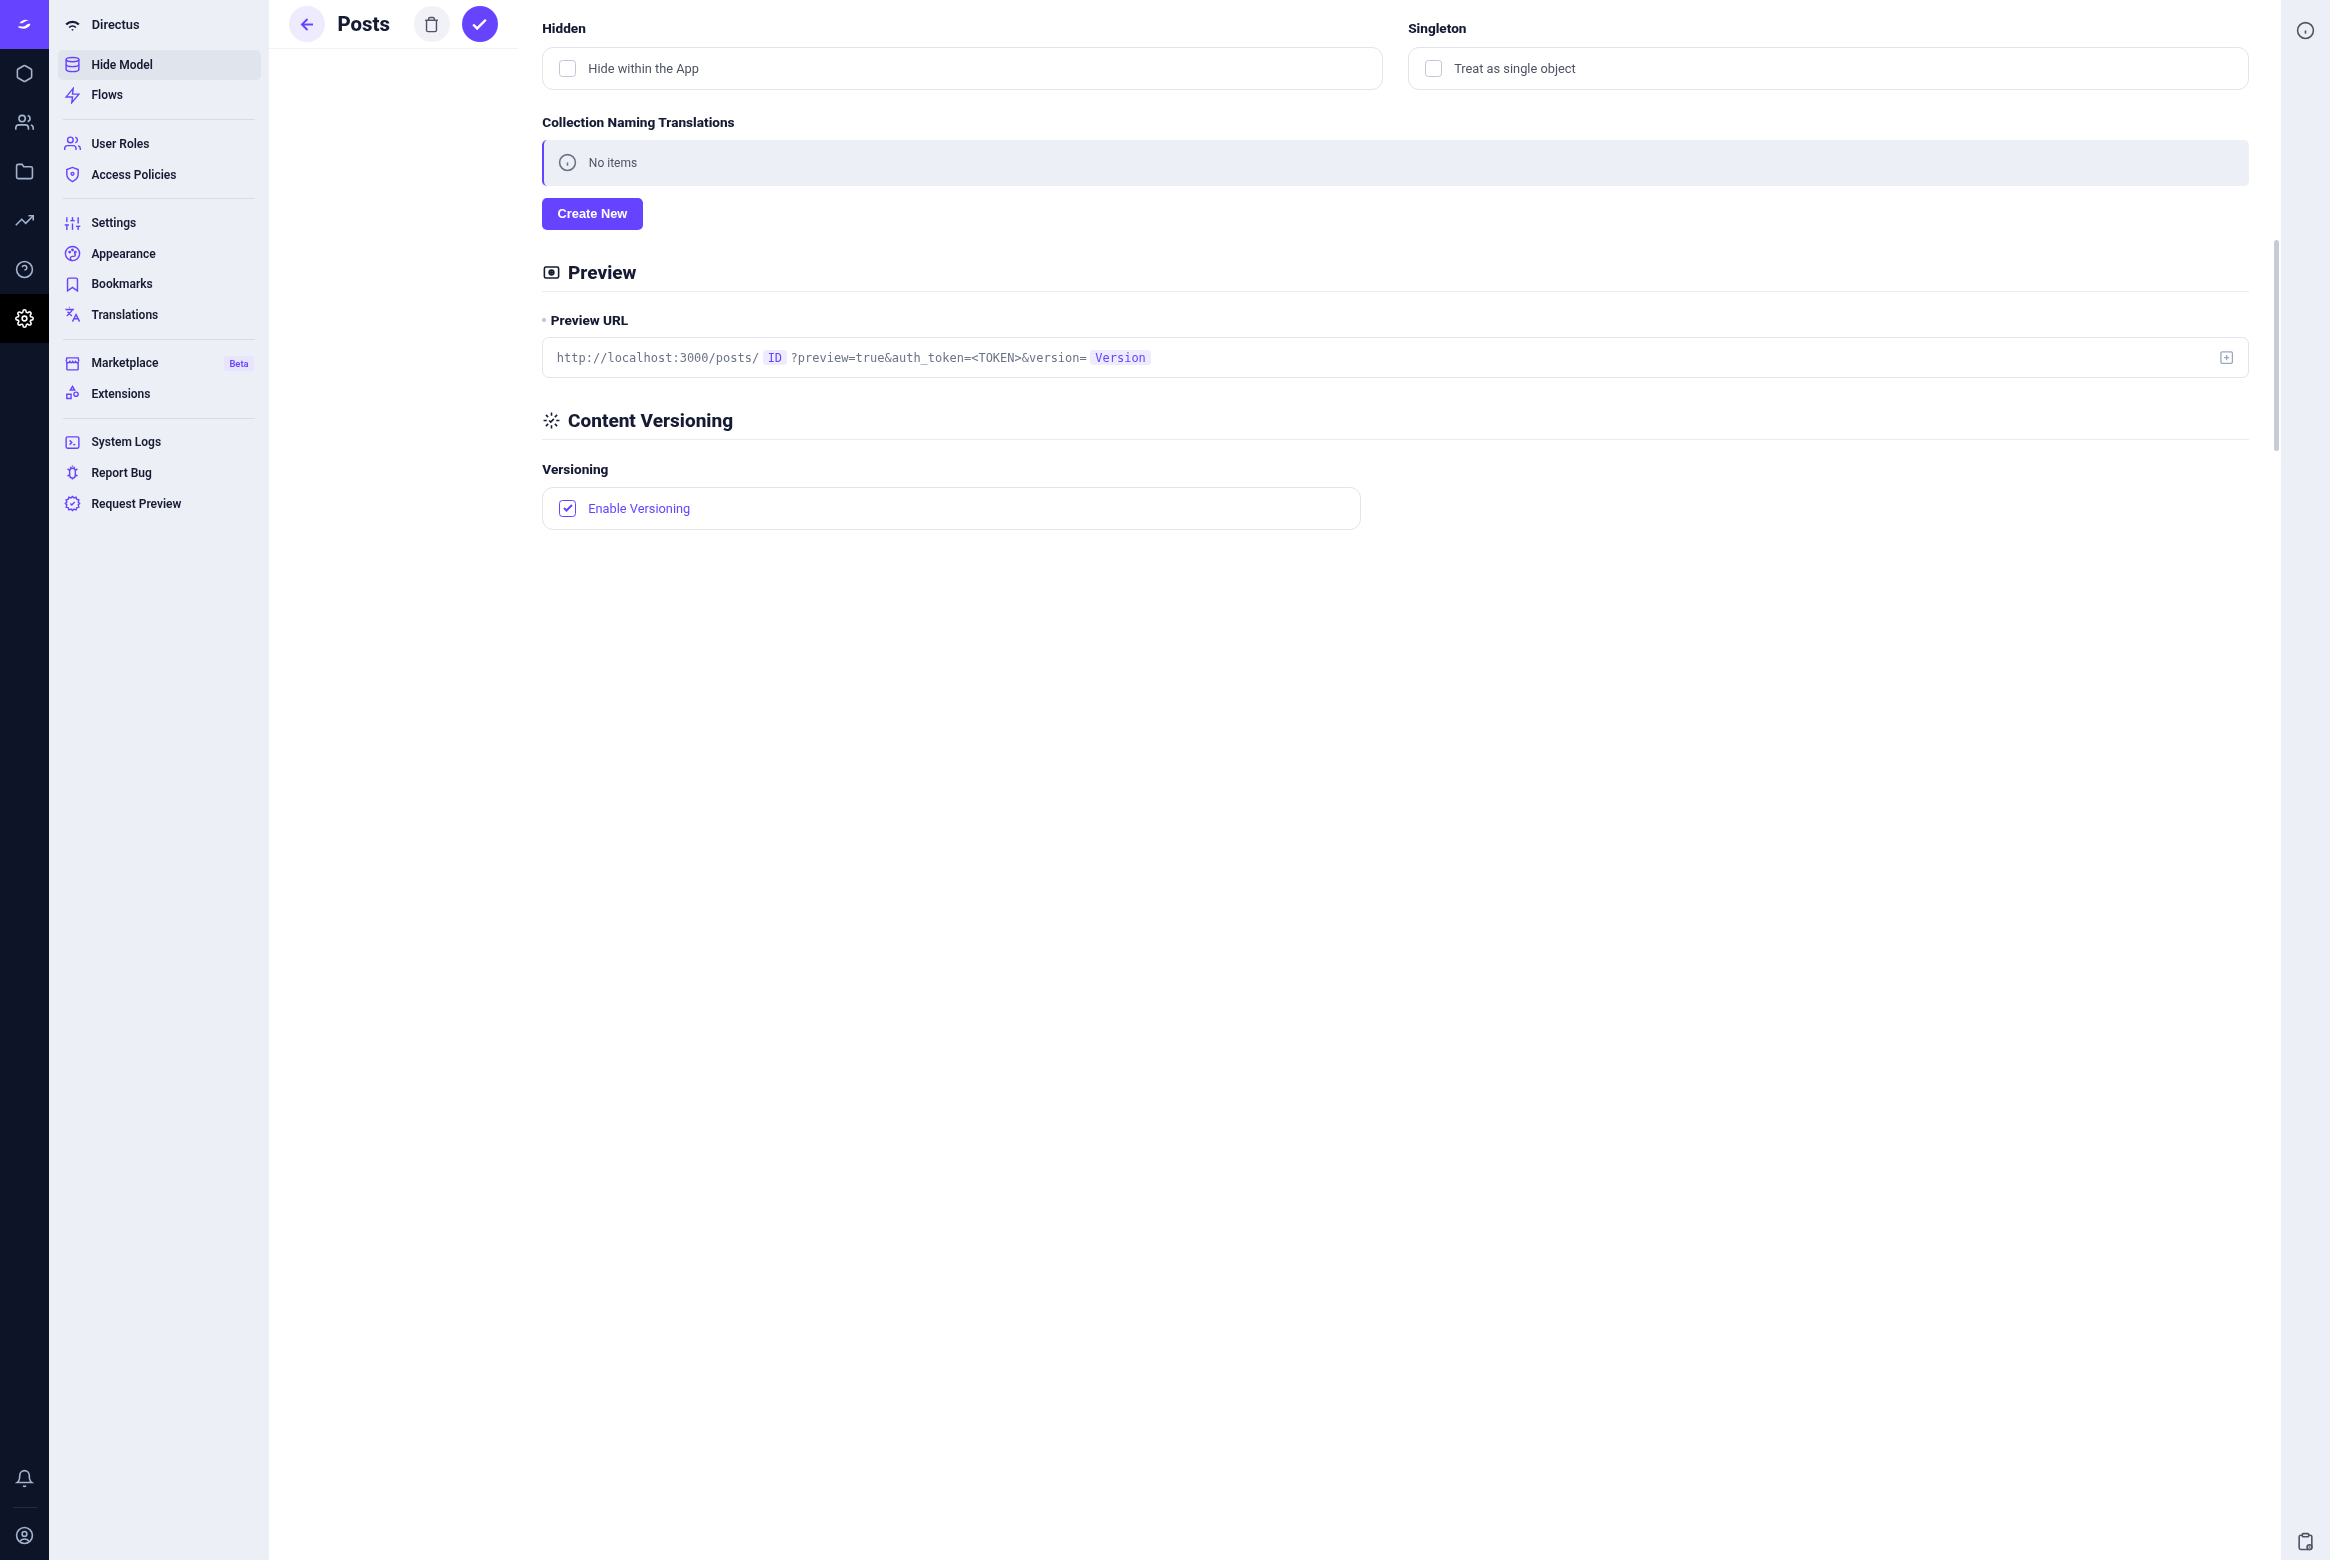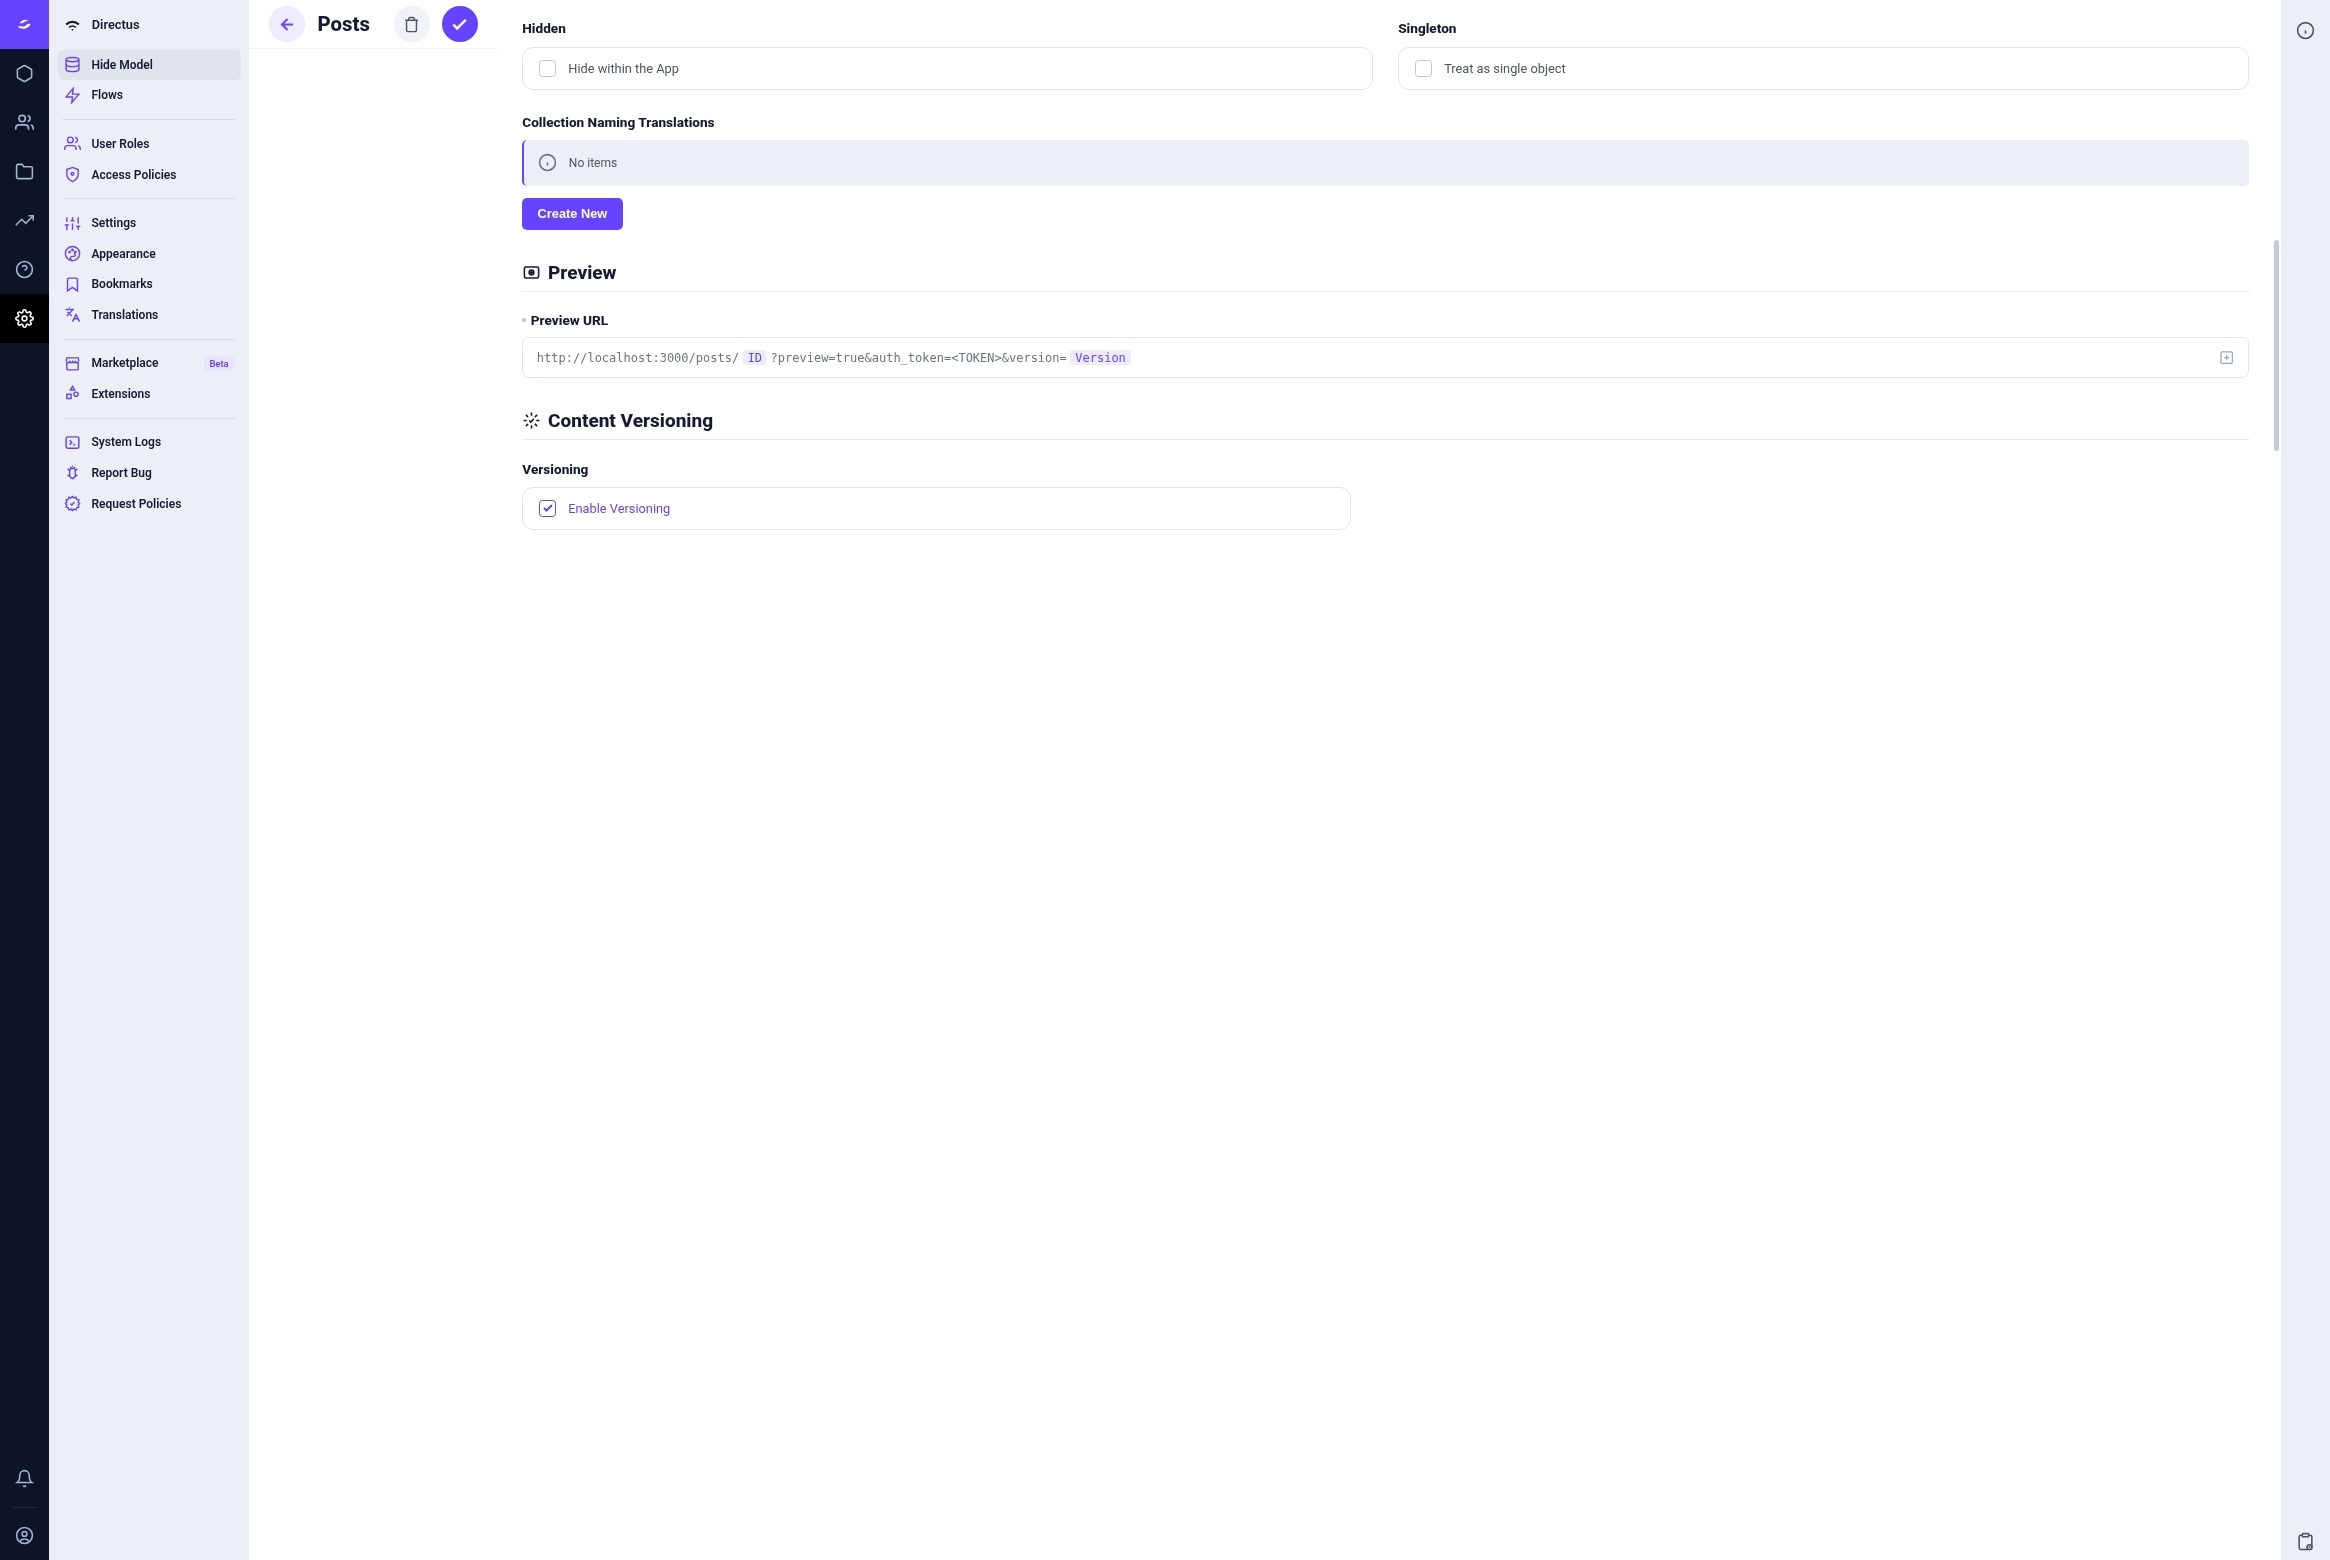--- a/index.html
+++ b/index.html
@@ -47,21 +47,21 @@
     .rail-spacer { flex: 1; }
     .rail-divider {
       width: 24px;
       height: 0.9px;
       background: rgba(255,255,255,0.1);
       margin: 3.4px 0;
     }
     
     
     .sidebar {
-      width: 200px;
+      width: 220px;
       background: #eceff5;
       display: flex;
       flex-direction: column;
       flex-shrink: 0;
       padding: 0 8.5px;
     }
     .sidebar-header {
       display: flex;
       align-items: center;
       padding: 15.3px 5.1px;
@@ -504,21 +504,21 @@
       </span>
       <span>Report Bug</span>
     </div>
     <div class="sidebar-item">
       <span class="icon">
         <svg width="17" height="17" viewBox="0 0 24 24" fill="none" stroke="currentColor" stroke-width="2">
             <path d="M12 2l2 2 3-1 1 3 3 1-1 3 2 2-2 2 1 3-3 1-1 3-3-1-2 2-2-2-3 1-1-3-3-1 1-3-2-2 2-2-1-3 3-1 1-3 3 1 2-2z"></path>
             <polyline points="9 12 11 14 15 10"></polyline>
           </svg>
       </span>
-      <span>Request Policies</span>
+      <span>Request Preview</span>
     </div>
   </div>
 
   <div class="main">
     <div class="topbar">
       <div class="topbar-back">
         <svg width="19" height="19" viewBox="0 0 24 24" fill="none" stroke="currentColor" stroke-width="2.5">
             <line x1="19" y1="12" x2="5" y2="12"></line>
             <polyline points="12 19 5 12 12 5"></polyline>
           </svg>

